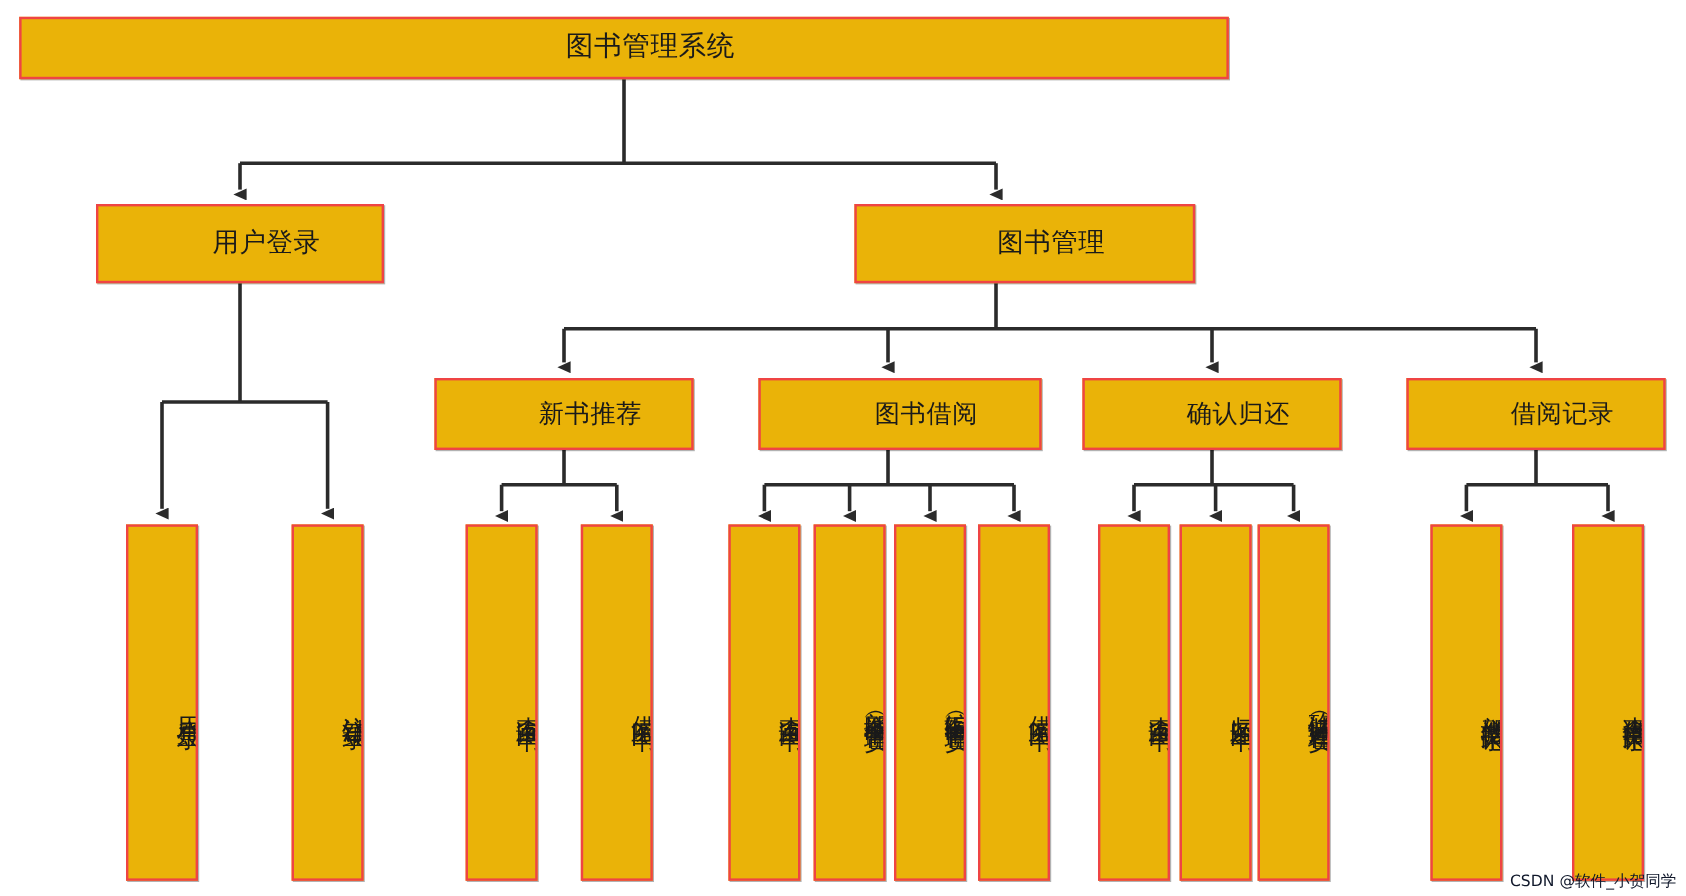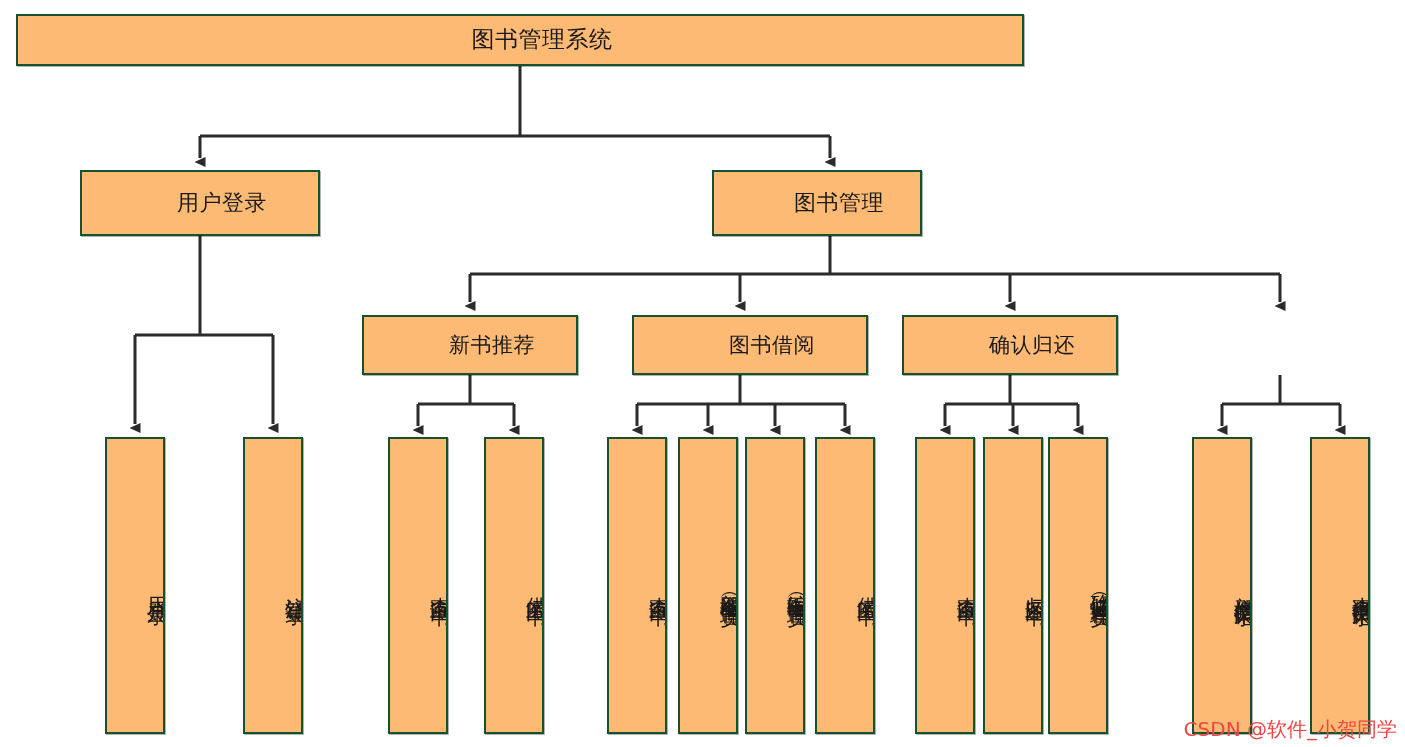--- a/index.html
+++ b/index.html
@@ -24,22 +24,22 @@
     position: absolute;
     top: 0;
     left: 0;
     width: 1405px;
     height: 747px;
   }
   
   .node-box {
     position: absolute;
     box-sizing: border-box;
-    background: #fdba74;
-    border: 2px solid #14532d;
+    background: #eab308;
+    border: 2px solid #ef4444;
     box-shadow: 1px 1px 0 rgba(0,0,0,0.30);
     display: flex;
     align-items: center;
     justify-content: center;
     overflow: hidden;
     padding-left: 44px;
   }
   .node-label {
     color: #1a1a1a;
     font-family: "DejaVu Sans", "Liberation Sans", sans-serif;
@@ -68,22 +68,22 @@
     text-align: left;
   }
   .node-box.leaf.tall .node-label {
     letter-spacing: 2px;
   }
   
   #watermark {
     position: absolute;
     right: 8px;
     bottom: 4px;
-    font-size: 20px;
-    color: #ef4444;
+    font-size: 13px;
+    color: #0f172a;
     font-family: "DejaVu Sans", "Liberation Sans", sans-serif;
     white-space: nowrap;
     pointer-events: none;
   }
 </style>
 </head>
 <body>
 
 <div id="diagram-root">
 
@@ -139,33 +139,36 @@
     </g>
   </svg>
 
   <div class="node-box level-root" id="node-root" style="left: 16px; top: 14px; width: 1008px; height: 52px;">
     <span class="node-label">图书管理系统</span>
   </div>
 
   <div class="node-box level-branch" id="node-user-login" style="left: 80px; top: 170px; width: 240px; height: 66px;">
     <span class="node-label">用户登录</span>
   </div>
-  <div class="node-box level-branch" id="node-book-manage" style="left: 712px; top: 170px; width: 210px; height: 66px;">
+  <div class="node-box level-branch" id="node-book-manage" style="left: 712px; top: 170px; width: 284px; height: 66px;">
     <span class="node-label">图书管理</span>
   </div>
 
   <div class="node-box level-category" id="node-new-book-recommend" style="left: 362px; top: 315px; width: 216px; height: 60px;">
     <span class="node-label">新书推荐</span>
   </div>
   <div class="node-box level-category" id="node-book-borrow" style="left: 632px; top: 315px; width: 236px; height: 60px;">
     <span class="node-label">图书借阅</span>
   </div>
   <div class="node-box level-category" id="node-current-borrow" style="left: 902px; top: 315px; width: 216px; height: 60px;">
     <span class="node-label">确认归还</span>
   </div>
+  <div class="node-box level-category" id="node-borrow-record" style="left: 1172px; top: 315px; width: 216px; height: 60px;">
+    <span class="node-label">借阅记录</span>
+  </div>
 
   <div class="node-box leaf" id="node-login" style="left: 105px; top: 437px; width: 60px; height: 297px; padding-top: 141px;">
     <span class="node-label">用户登录</span>
   </div>
   <div class="node-box leaf" id="node-logout" style="left: 243px; top: 437px; width: 60px; height: 297px; padding-top: 141px;">
     <span class="node-label">注销登录</span>
   </div>
 
   <div class="node-box leaf" id="node-query-book-1" style="left: 388px; top: 437px; width: 60px; height: 297px; padding-top: 141px;">
     <span class="node-label">查询图书</span>

